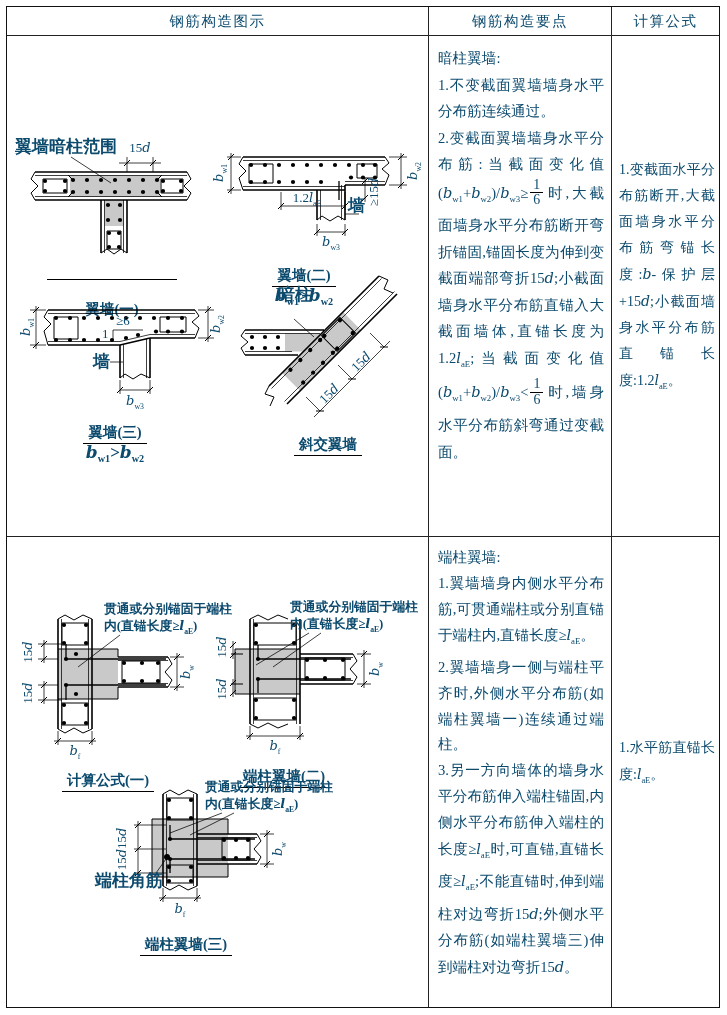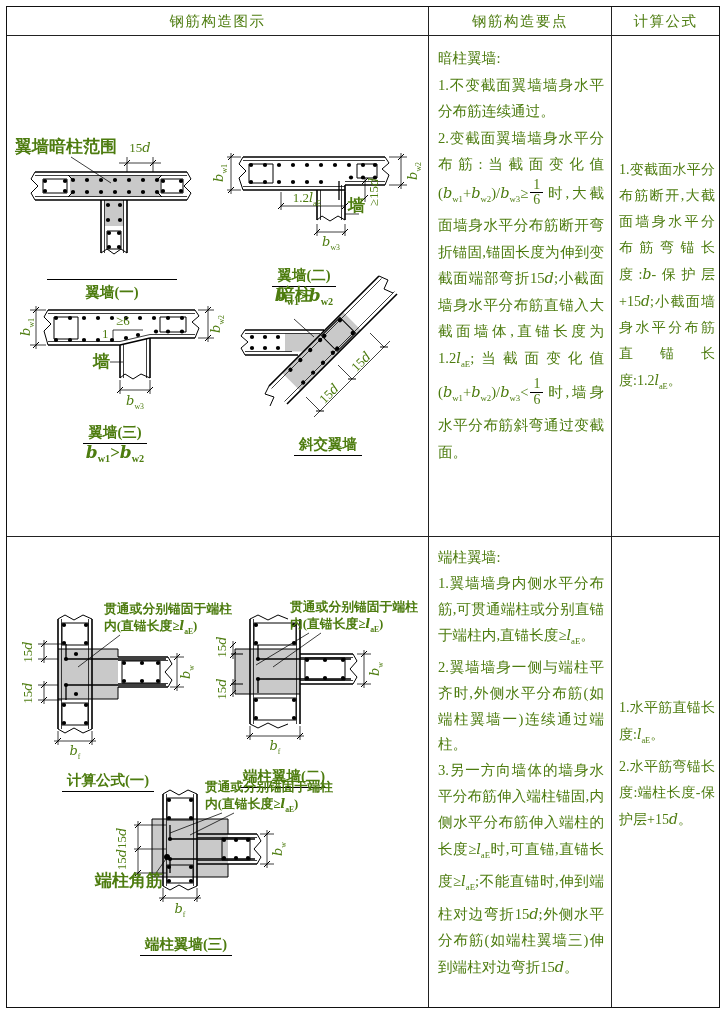--- a/index.html
+++ b/index.html
@@ -1,17 +1,17 @@
 <!DOCTYPE html>
 <html><head>
 <meta charset="utf-8">
 <style>
   *{box-sizing:border-box;margin:0;padding:0;}
   body{background:#fff;}
-  .page{width:727px;height:1015px;position:relative;background:#fff;color:#4d7c0f;
+  .page{width:727px;height:1015px;position:relative;background:#fff;color:#0c4a6e;
         font-family:"Liberation Serif","DejaVu Serif",serif;overflow:hidden;}
   .tbl{position:absolute;left:6px;top:6px;width:714px;height:1002px;border:1.7px solid #111;
        display:grid;grid-template-columns:422px 183px auto;grid-template-rows:29px 501px auto;}
   .cell{border-right:1px solid #222;border-bottom:1px solid #222;position:relative;overflow:hidden;background:#fff;}
   .lastcol{border-right:none;}
   .lastrow{border-bottom:none;}
   .hcell{display:flex;align-items:center;justify-content:center;font-size:14.5px;letter-spacing:1.5px;}
   .points{padding:9px 7px 0 9px;font-size:14.6px;line-height:26.5px;text-align:justify;}
   .points.r2{line-height:25.8px;padding-top:8px;}
   .formula{display:flex;flex-direction:column;justify-content:center;padding:0 4px 16px 7px;
@@ -27,21 +27,21 @@
   .lbl{position:absolute;font-size:13px;white-space:nowrap;line-height:15px;}
   .ctr{text-align:center;}
   .bold{font-weight:bold;font-size:17px;}
   .vlab{position:absolute;transform:rotate(-90deg);white-space:nowrap;font-size:13px;
         text-align:center;line-height:15px;height:16px;}
   .vlab45{position:absolute;transform:rotate(-45deg);white-space:nowrap;font-size:13px;line-height:15px;}
   .note{position:absolute;font-weight:bold;font-size:12.8px;line-height:16.5px;}
   .cap{position:absolute;text-align:center;font-weight:bold;font-size:14.5px;line-height:19px;margin-top:16px;}
   .cap .t{display:inline-block;padding:0 5px 1px;}
   .cap.under .t{border-bottom:1.4px solid #000;}
-  .cap.over{border-top:1.4px solid #000;padding-top:3px;}
+  .cap.over{border-top:1.4px solid #000;padding-top:20px;}
   .cap .s{display:block;font-weight:bold;font-size:17px;line-height:17px;}
   svg path,svg rect,svg line{stroke:#000;fill:none;}
   .sw16{stroke-width:1.6;} .sw13{stroke-width:1.3;} .sw10{stroke-width:1;} .sw07{stroke-width:0.75;}
   .gray{fill:#c9c9c9;stroke:none;}
   svg circle{fill:#000;stroke:none;}
 </style>
 </head>
 <body>
 
 <div class="page">
@@ -376,17 +376,16 @@
 
   <div class="cell points r2 lastrow">
     <p>端柱翼墙:</p>
     <p>1.翼墙墙身内侧水平分布筋,可贯通端柱或分别直锚于端柱内,直锚长度≥<i>l</i><sub>aE</sub>。</p>
     <p>2.翼墙墙身一侧与端柱平齐时,外侧水平分布筋(如端柱翼墙一)连续通过端柱。</p>
     <p>3.另一方向墙体的墙身水平分布筋伸入端柱锚固,内侧水平分布筋伸入端柱的长度≥<i>l</i><sub>aE</sub>时,可直锚,直锚长度≥<i>l</i><sub>aE</sub>;不能直锚时,伸到端柱对边弯折15<i>d</i>;外侧水平分布筋(如端柱翼墙三)伸到端柱对边弯折15<i>d</i>。</p>
   </div>
 
   <div class="cell formula lastcol lastrow">
     <p>1.水平筋直锚长度:<i>l</i><sub>aE</sub>。</p>
-    <p>2.水平筋弯锚长度:端柱长度-保护层+15<i>d</i>。</p>
   </div>
 
 </div>
 </div>
 
 </body></html>

